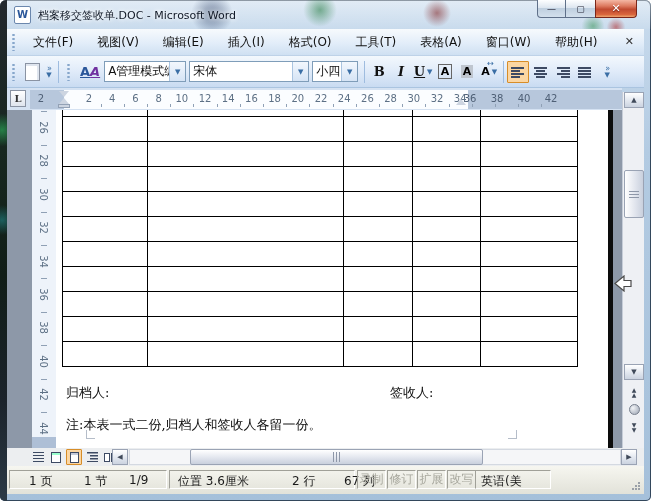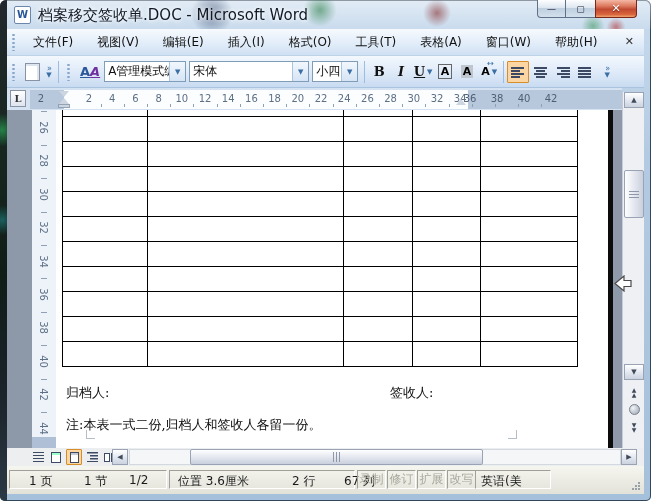--- a/index.html
+++ b/index.html
@@ -15,21 +15,21 @@
       radial-gradient(circle 13px at 616px 27px, rgba(175,40,40,.55), transparent 72%),
       linear-gradient(180deg,rgba(255,255,255,.45),rgba(255,255,255,.05));}
   #left-edge{position:absolute;left:0;top:0;width:7px;height:501px;
     background:
       radial-gradient(circle 22px at 2px 130px, rgba(40,150,80,.8), transparent 75%),
       radial-gradient(circle 20px at 2px 220px, rgba(30,110,110,.8), transparent 75%),
       linear-gradient(180deg,#23282e 0%,#17271f 30%,#101d17 55%,#1b232b 80%,#2c3a46 100%);}
   .titlebar{position:absolute;left:14px;top:5px;height:20px;display:flex;align-items:center;gap:7px;z-index:3;}
   .word-ico{width:15px;height:16px;background:#fff;border:1px solid #6b87ad;border-radius:2px;
     color:#2b579a;font-weight:bold;font-size:10px;line-height:15px;text-align:center;}
-  .title-text{font-size:15px;color:#101826;text-shadow:0 0 4px #fff,0 0 6px #fff;white-space:nowrap;}
+  .title-text{font-size:11px;color:#101826;text-shadow:0 0 4px #fff,0 0 6px #fff;white-space:nowrap;}
   .winbtns{position:absolute;left:537px;top:0;display:flex;z-index:4;}
   .wbtn{height:18px;border:1px solid #5f7089;border-top:none;box-sizing:border-box;
     display:flex;align-items:center;justify-content:center;font-size:9px;color:#223;
     background:linear-gradient(180deg,#fdfeff 0%,#dde6f0 45%,#bfcfdf 50%,#d3e0ec 100%);}
   .wbtn.min{width:29px;border-radius:0 0 0 4px;}
   .wbtn.max{width:29px;border-left:none;border-right:none;}
   .wbtn.close{width:42px;border-radius:0 0 4px 0;color:#fff;font-size:11px;font-weight:bold;text-shadow:0 1px 1px #6e1407;
     background:linear-gradient(180deg,#f4b7a4 0%,#dd7a60 35%,#c04a31 55%,#d9653c 85%,#eea66f 100%);border-color:#7a2619;}
   
   .menubar{position:absolute;left:7px;top:29px;width:637px;height:27px;display:flex;align-items:center;
@@ -456,21 +456,21 @@
       </div>
     <div class="sbtn harrow" style="left:614px;">
         <span>▶</span>
       </div>
   </div>
 
   <div class="statusbar">
     <div class="sunken" style="left:2px;width:158px;">
       <span class="sb-item" style="left:19px;">1 页</span>
       <span class="sb-item" style="left:74px;">1 节</span>
-      <span class="sb-item" style="left:119px;">1/2</span>
+      <span class="sb-item" style="left:119px;">1/9</span>
     </div>
     <div class="sunken" style="left:162px;width:186px;">
       <span class="sb-item" style="left:8px;">位置 3.6厘米</span>
       <span class="sb-item" style="left:122px;">2 行</span>
       <span class="sb-item" style="left:153px;margin-left:21px;">67 列</span>
     </div>
     <div id="mode-cells">
         <div class="mode-cell" style="left: 350px;">录制</div>
         <div class="mode-cell" style="left: 380px;">修订</div>
         <div class="mode-cell" style="left: 410px;">扩展</div>

